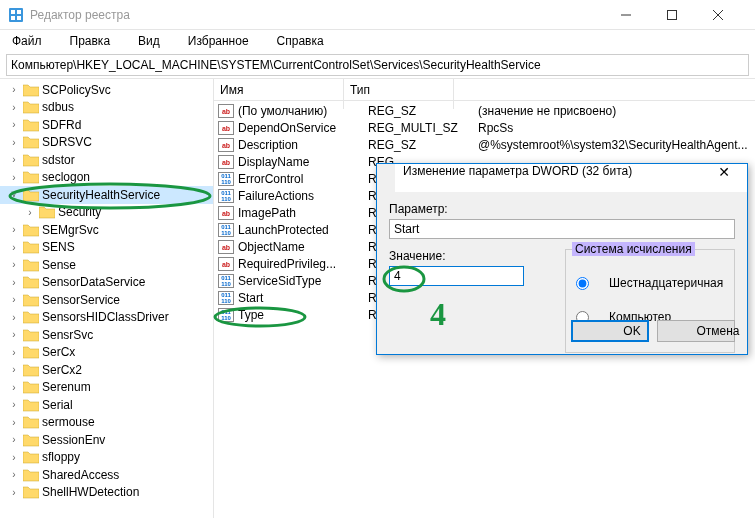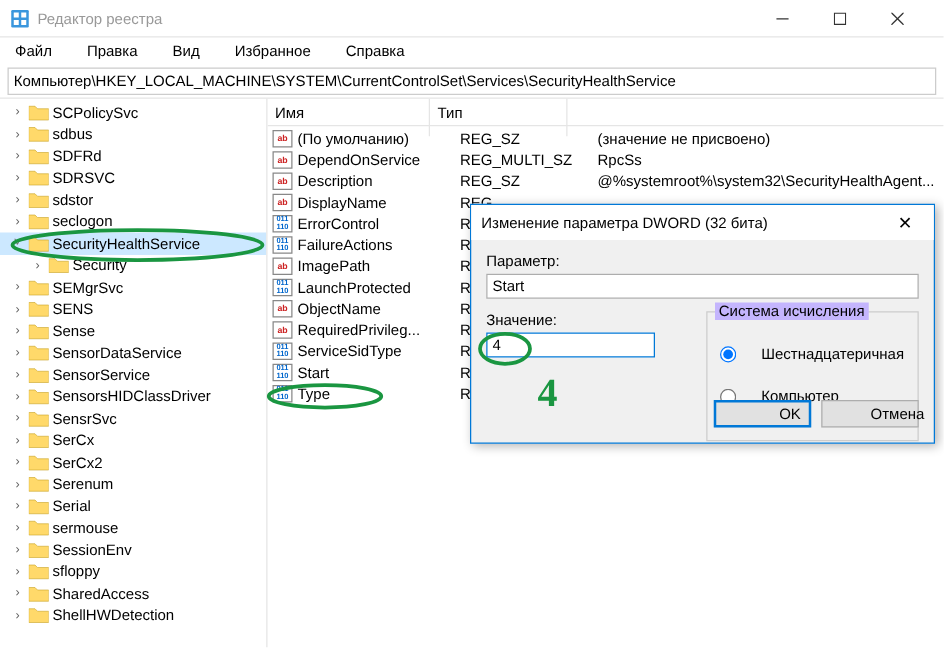--- a/index.html
+++ b/index.html
@@ -29,21 +29,21 @@
 .col-name { width: 130px; }
 .col-type { width: 110px; }
 .col-value { flex: 1; }
 .list-row { display: flex; height: 17px; align-items: flex-end; padding-left: 4px; }
 .list-row .val-icon { width: 16px; height: 14px; margin-right: 4px; border: 1px solid #888; display: inline-flex; align-items: center; justify-content: center; font-size: 7px; font-weight: bold; background: #fff; }
 .val-icon.ab { color: #c22; }
 .val-icon.bin { color: #06c; font-size: 6px; }
 .list-row .cell { overflow: hidden; text-overflow: ellipsis; white-space: nowrap; }
 
 .dialog { position: absolute; left: 376px; top: 163px; width: 372px; height: 192px; background: #f0f0f0; border: 1px solid #0078d7; box-shadow: 2px 2px 8px rgba(0,0,0,0.3); }
-.dialog-title { height: 28px; background: #fff; display: flex; align-items: center; padding: 0 8px; }
+.dialog-title { height: 28px; background: #fff; display: flex; align-items: flex-start; padding: 0 8px; margin-left: 18px; }
 .dialog-title .txt { flex: 1; }
 .dialog-close { width: 30px; text-align: center; font-size: 14px; }
 .dialog-body { padding: 10px 12px; }
 .dlg-label { margin-bottom: 3px; }
 .dlg-input { width: 100%; border: 1px solid #adadad; padding: 2px 4px; background: #fff; height: 20px; }
 .dlg-row { display: flex; margin-top: 10px; gap: 20px; }
 .dlg-valuebox { flex: 1; }
 .dlg-valuebox input { width: 135px; border: 1px solid #0078d7; padding: 2px 4px; background: #fff; height: 20px; }
 .dlg-radio-group { border: 1px solid #ccc; padding: 6px 10px 8px; position: relative; width: 170px; }
 .dlg-radio-group .legend { position: absolute; top: -8px; left: 6px; background: #c4b5fd; padding: 0 3px; }

